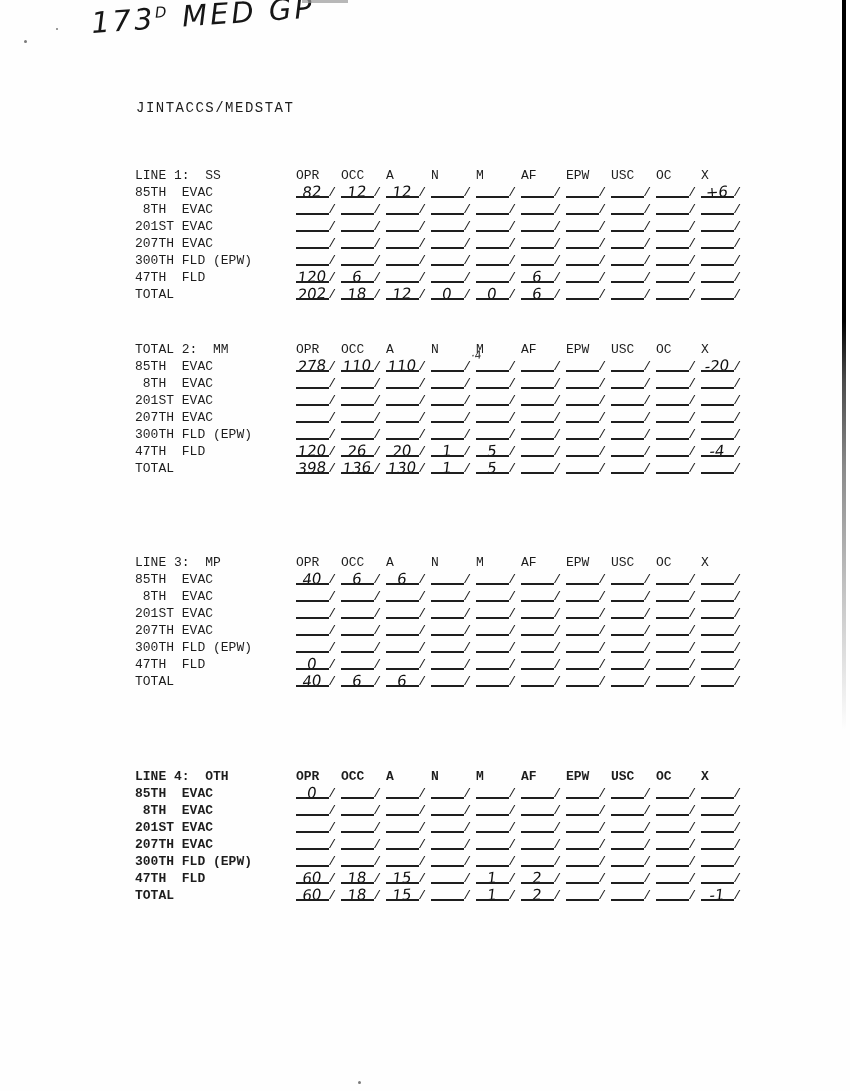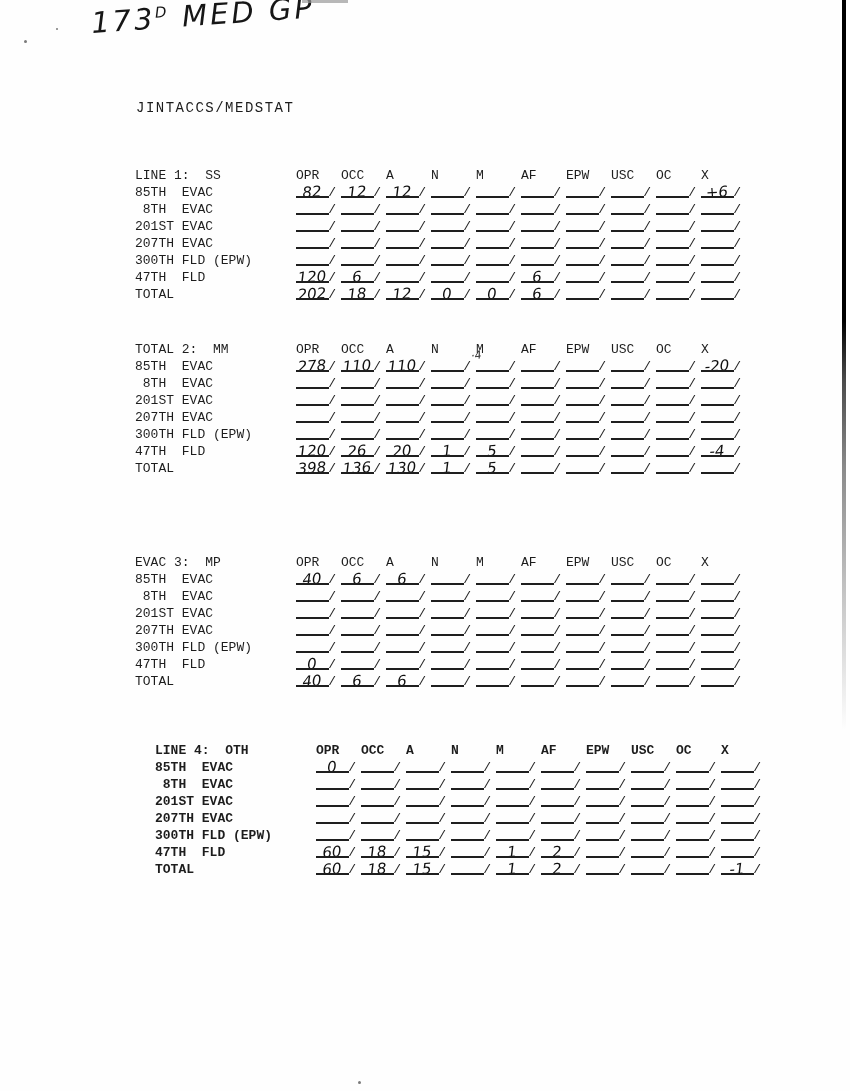--- a/index.html
+++ b/index.html
@@ -822,21 +822,21 @@
           <span class="slot">
             <span class="hw-val"></span>
             <span class="uline"></span>
             <span class="slash">/</span>
           </span>
         </div>
         <span class="stray-mark" style="left: 336px; top: 8px;">·4</span>
       </div>
       <div class="section" style="top: 554px;">
         <div class="row head">
-          <div class="label line-label"><span class="lp">EVAC 3:  </span><span class="lc">MP</span></div>
+          <div class="label line-label"><span class="lp">LINE 3:  </span><span class="lc">MP</span></div>
           <div class="hcell">OPR</div>
           <div class="hcell">OCC</div>
           <div class="hcell">A</div>
           <div class="hcell">N</div>
           <div class="hcell">M</div>
           <div class="hcell">AF</div>
           <div class="hcell">EPW</div>
           <div class="hcell">USC</div>
           <div class="hcell">OC</div>
           <div class="hcell">X</div>
@@ -1206,21 +1206,21 @@
             <span class="uline"></span>
             <span class="slash">/</span>
           </span>
           <span class="slot">
             <span class="hw-val"></span>
             <span class="uline"></span>
             <span class="slash">/</span>
           </span>
         </div>
       </div>
-      <div class="section s4" style="top: 742px; margin-left: 20px;">
+      <div class="section s4" style="top: 768px;">
         <div class="row head">
           <div class="label line-label"><span class="lp">LINE 4:  </span><span class="lc">OTH</span></div>
           <div class="hcell">OPR</div>
           <div class="hcell">OCC</div>
           <div class="hcell">A</div>
           <div class="hcell">N</div>
           <div class="hcell">M</div>
           <div class="hcell">AF</div>
           <div class="hcell">EPW</div>
           <div class="hcell">USC</div>

